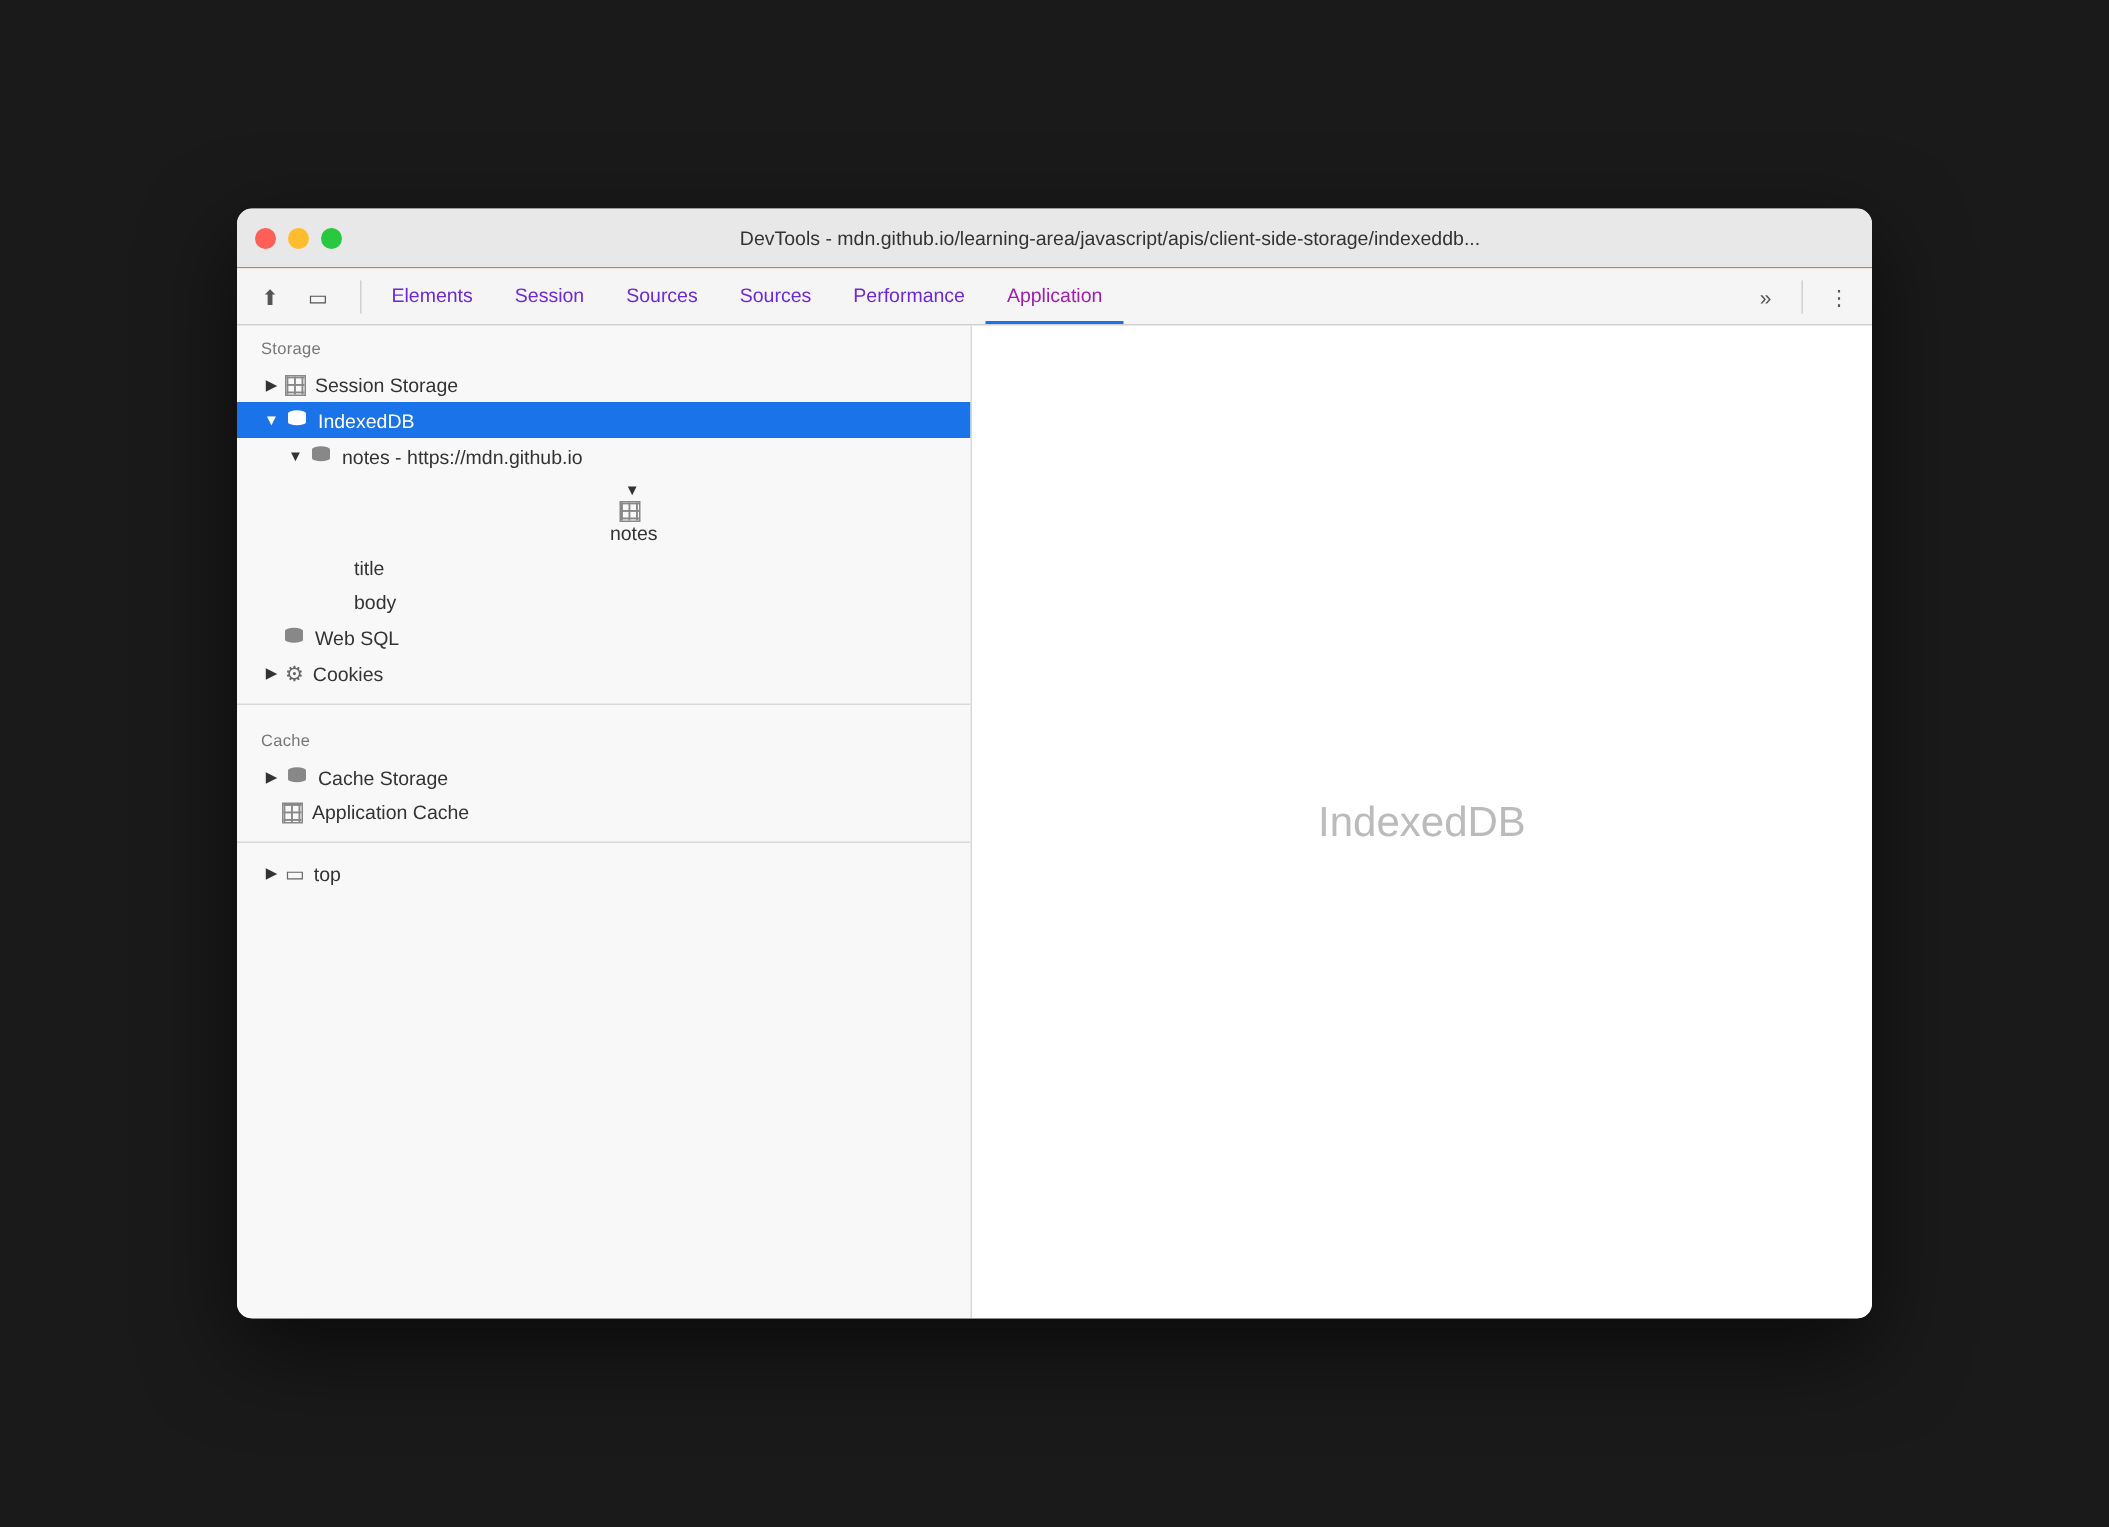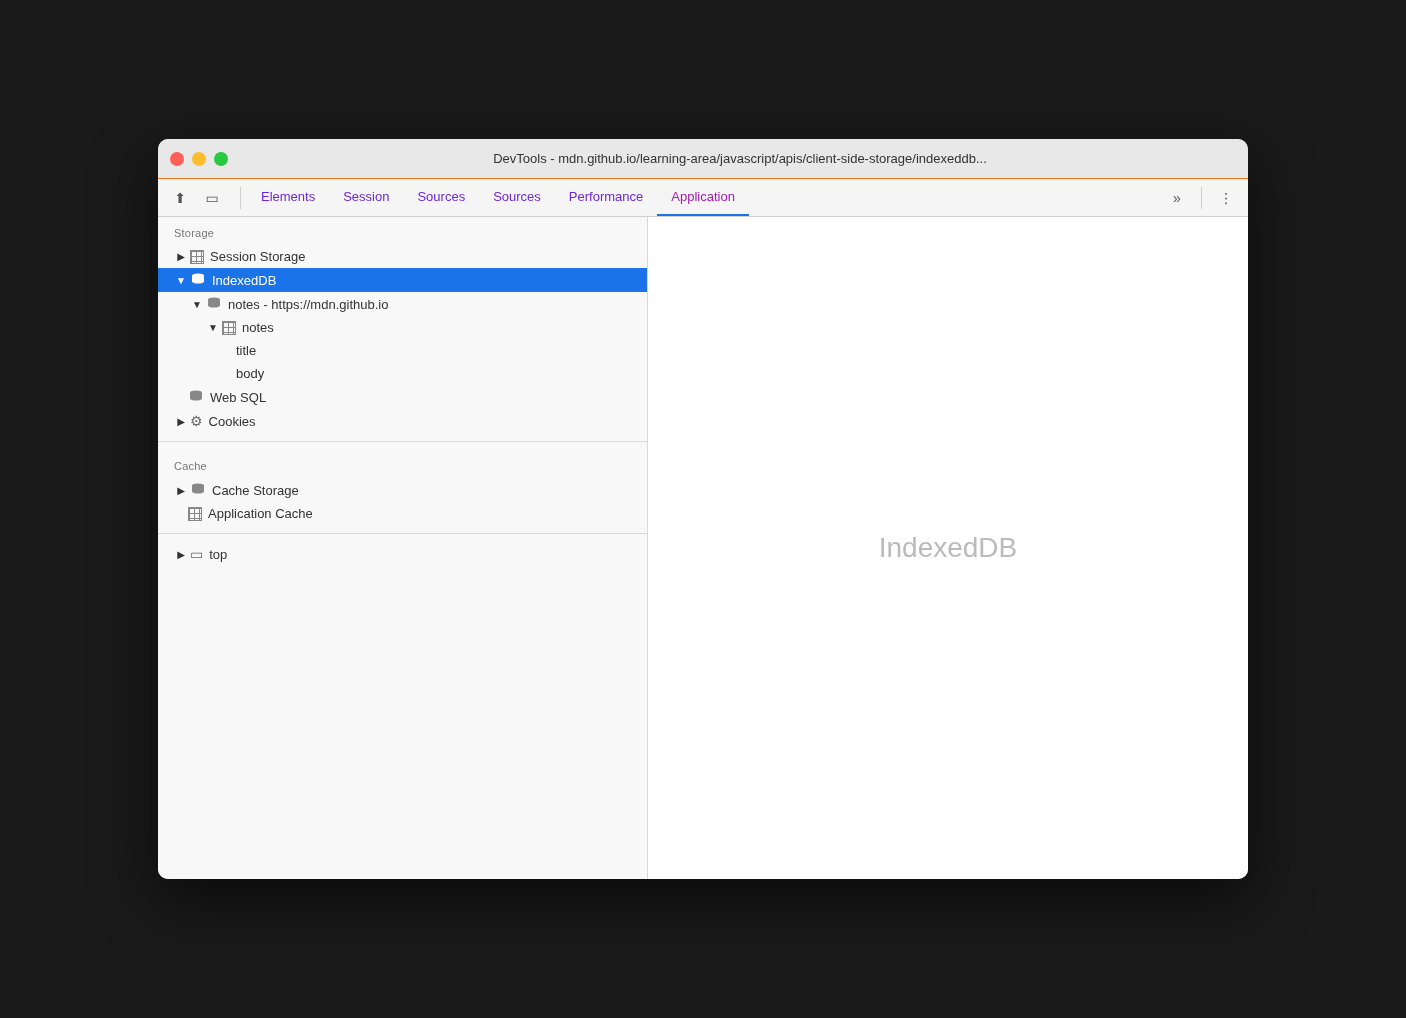--- a/index.html
+++ b/index.html
@@ -157,21 +157,21 @@
       color: #333;
       white-space: nowrap;
       user-select: none;
     }
     .tree-item.selected {
       background: #1a73e8;
       color: white;
     }
     .indent-1 { padding-left: 16px; }
     .indent-2 { padding-left: 32px; }
-    .indent-3 { padding-left: 48px; }
+    .indent-3 { padding-left: 48px; flex-direction: column; }
     .indent-4 { padding-left: 64px; }
     .arrow {
       width: 14px;
       height: 14px;
       display: inline-flex;
       align-items: center;
       justify-content: center;
       font-size: 10px;
       margin-right: 2px;
       flex-shrink: 0;

